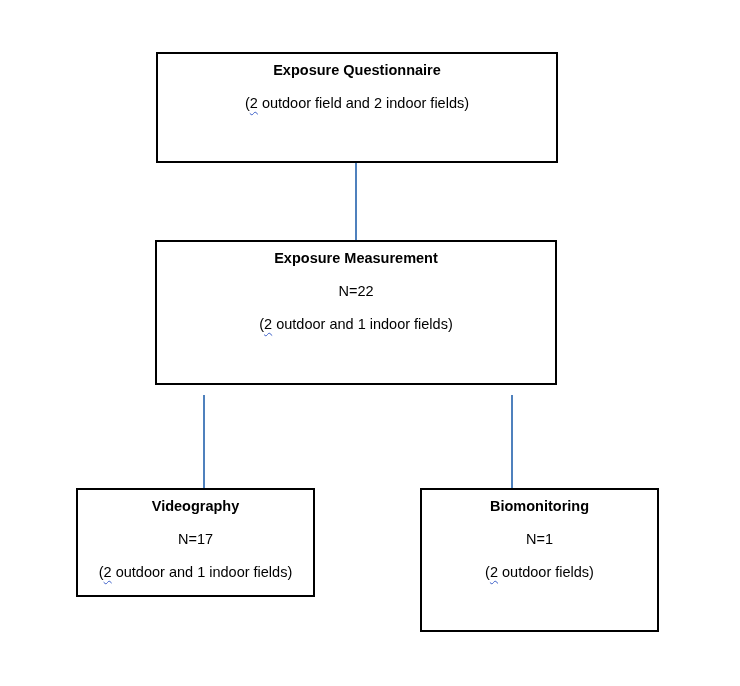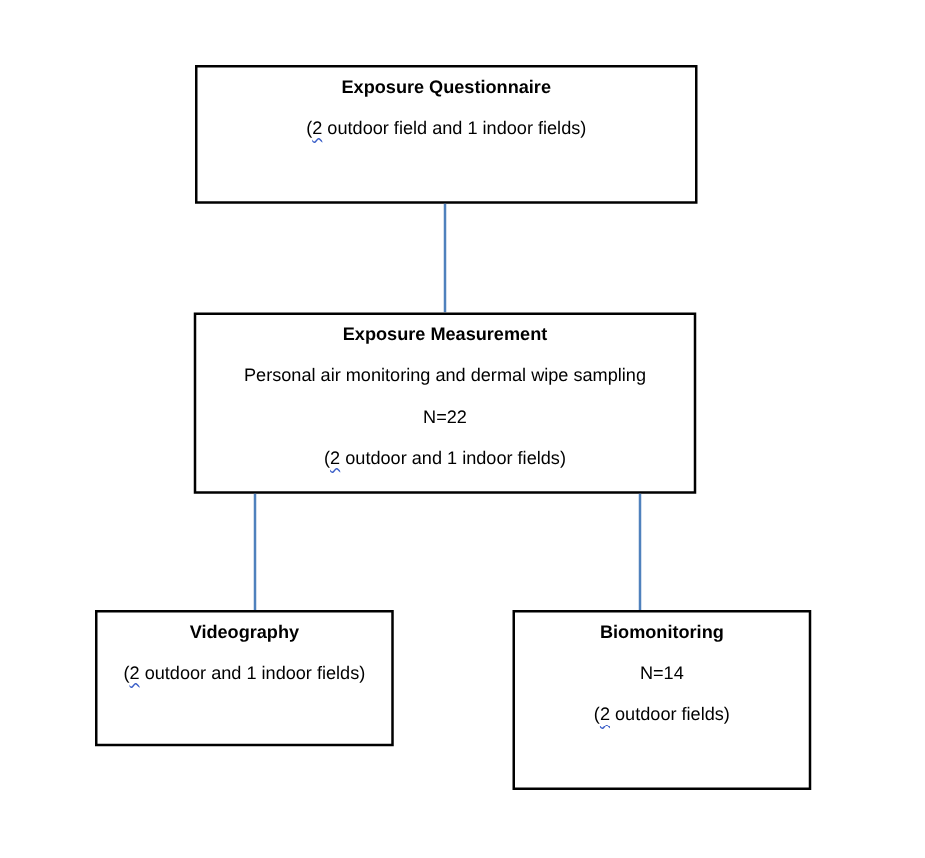--- a/index.html
+++ b/index.html
@@ -45,40 +45,40 @@
     background: var(--connector, #4f81bd);
   }
 </style>
 </head>
 <body>
 
 <div class="canvas">
 
   <div class="fbox" style="left:156px; top:52px; width:402px; height:111px;">
     <div class="fline ftitle">Exposure Questionnaire</div>
-    <div class="fline"><span>(</span><span class="wavy">2</span><span> outdoor field and 1 indoor fields)</span></div>
+    <div class="fline"><span>(</span><span class="wavy">2</span><span> outdoor field and 2 indoor fields)</span></div>
   </div>
 
   <div class="connector" style="left:355px; top:163px; height:87px;"></div>
 
-  <div class="fbox" style="left:155px; top:250px; width:402px; height:145px;">
+  <div class="fbox" style="left:155px; top:240px; width:402px; height:145px;">
     <div class="fline ftitle">Exposure Measurement</div>
-    <div class="fline"><span>Personal air monitoring and dermal wipe sampling</span><span class="wavy"></span><span></span></div>
     <div class="fline"><span>N=22</span><span class="wavy"></span><span></span></div>
     <div class="fline"><span>(</span><span class="wavy">2</span><span> outdoor and 1 indoor fields)</span></div>
   </div>
 
   <div class="connector" style="left:203px; top:395px; height:93px;"></div>
 
   <div class="connector" style="left:511px; top:395px; height:93px;"></div>
 
   <div class="fbox" style="left:76px; top:488px; width:239px; height:109px;">
     <div class="fline ftitle">Videography</div>
+    <div class="fline"><span>N=17</span><span class="wavy"></span><span></span></div>
     <div class="fline"><span>(</span><span class="wavy">2</span><span> outdoor and 1 indoor fields)</span></div>
   </div>
 
-  <div class="fbox" style="left:410px; top:488px; width:239px; height:144px;">
+  <div class="fbox" style="left:420px; top:488px; width:239px; height:144px;">
     <div class="fline ftitle">Biomonitoring</div>
-    <div class="fline"><span>N=14</span><span class="wavy"></span><span></span></div>
+    <div class="fline"><span>N=1</span><span class="wavy"></span><span></span></div>
     <div class="fline"><span>(</span><span class="wavy">2</span><span> outdoor fields)</span></div>
   </div>
 
 </div>
 
 </body></html>

